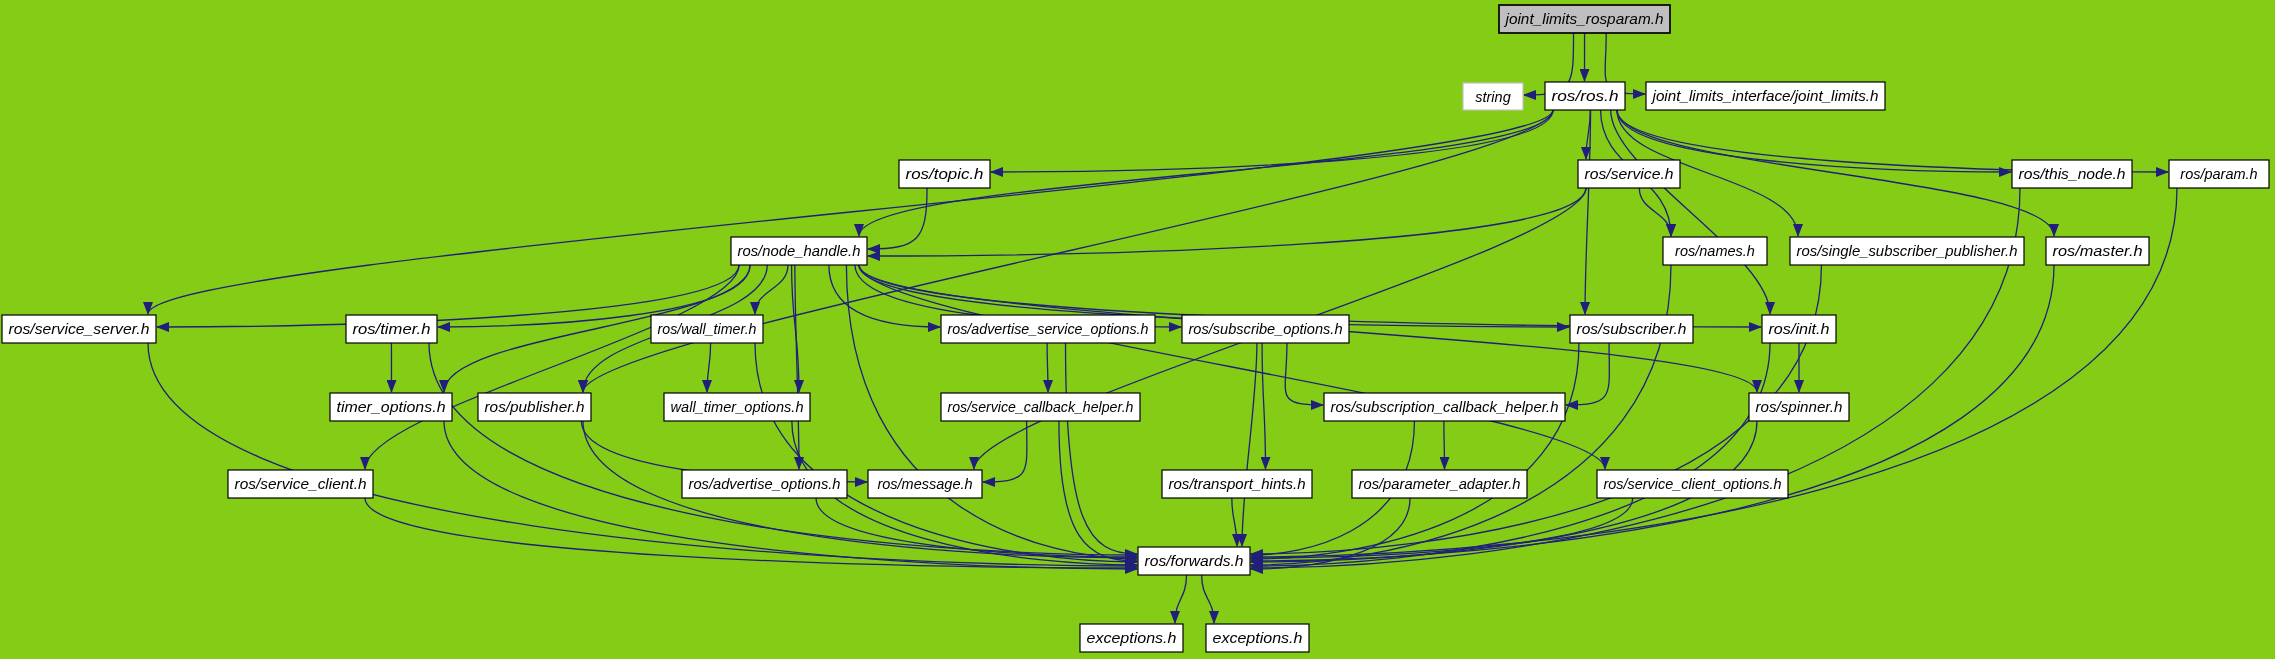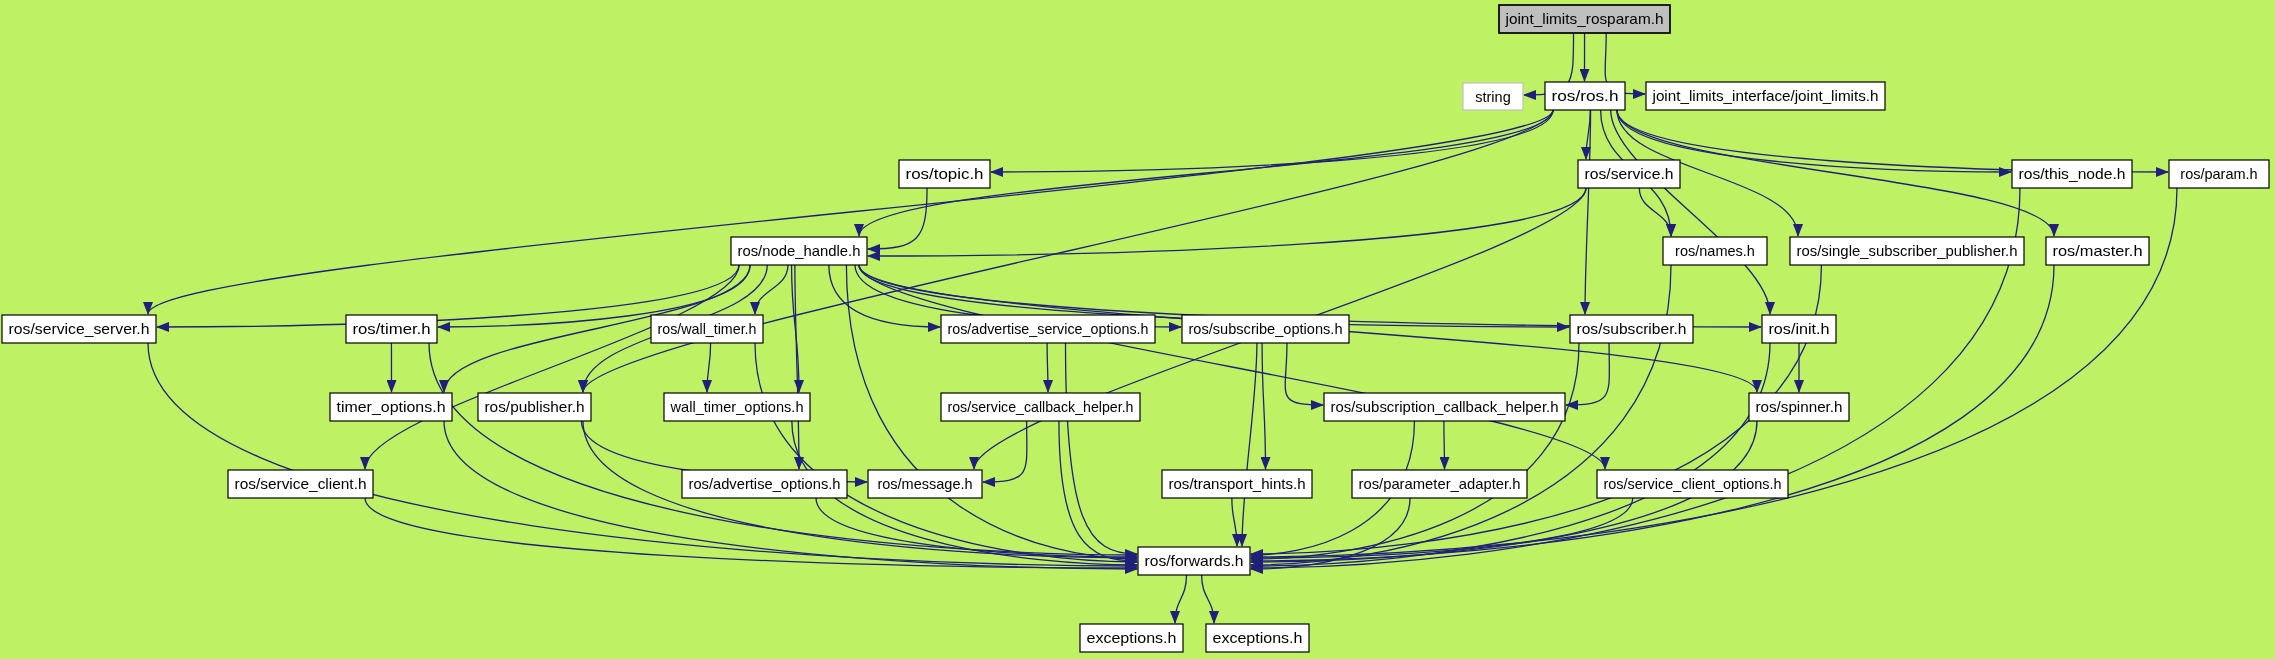--- a/index.html
+++ b/index.html
@@ -4,22 +4,23 @@
 <style>
   html, body {
     margin: 0;
     padding: 0;
     background: #ffffff;
   }
   .graph-wrap {
     width: 2275px;
     height: 659px;
     position: relative;
-    background: #bef264;
+    background: #84cc16;
     overflow: hidden;
+    font-style: italic;
   }
   svg {
     display: block;
     font-family: "Liberation Sans", sans-serif;
   }
   .node-label {
     font-size: 14.5px;
     fill: #000000;
   }
   .edge-path {

